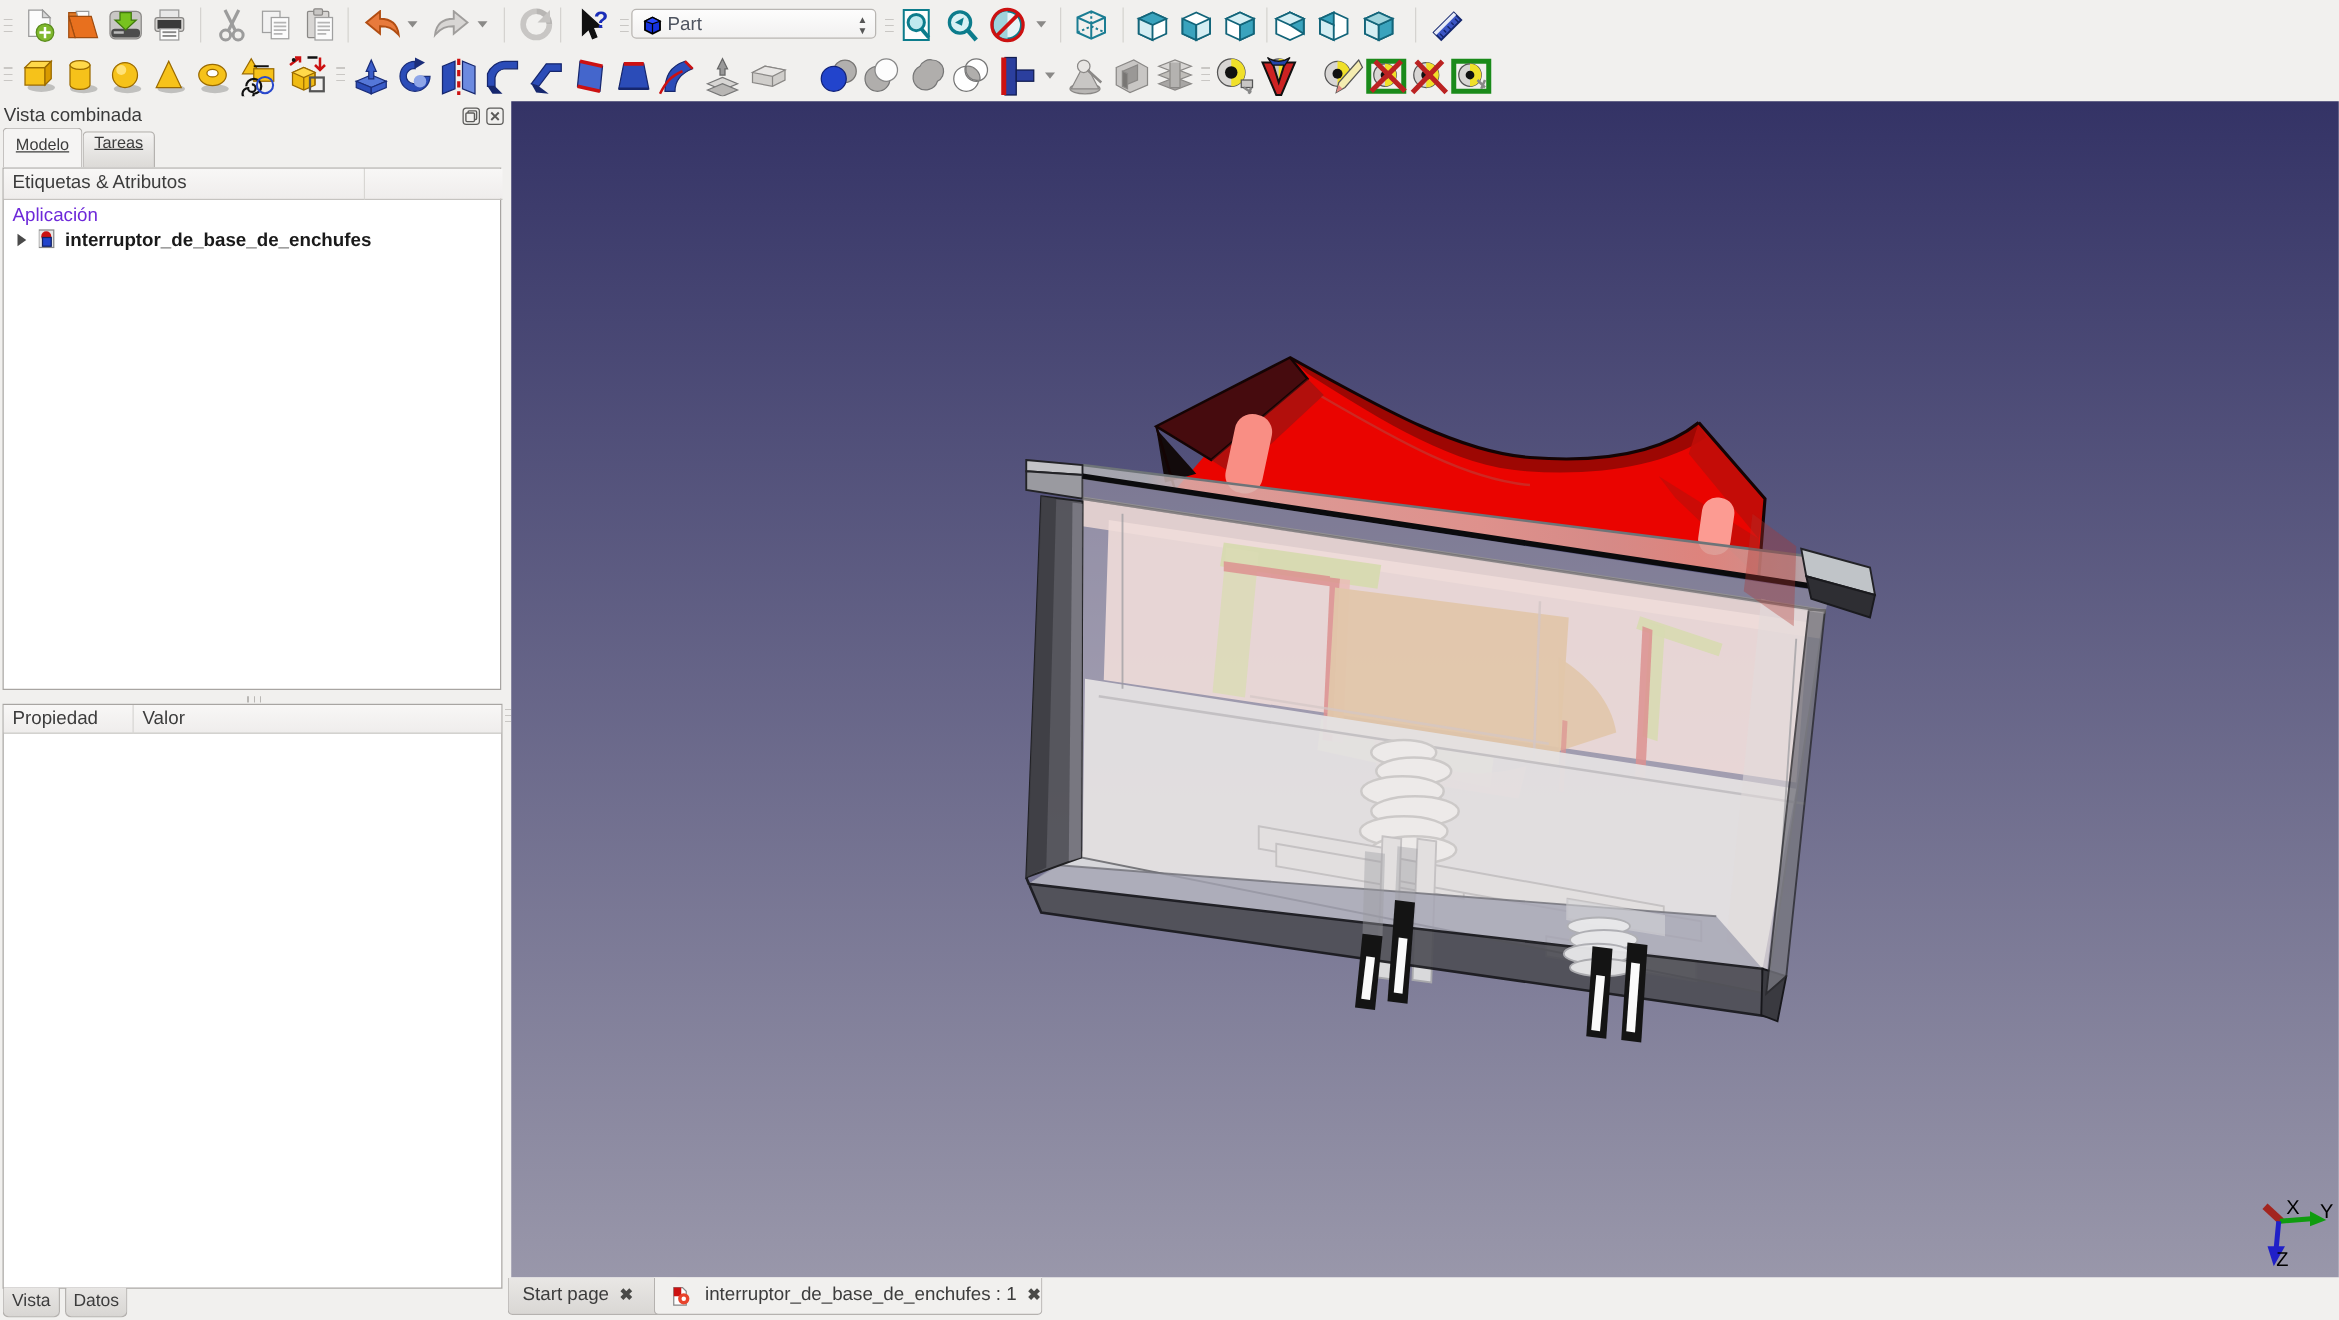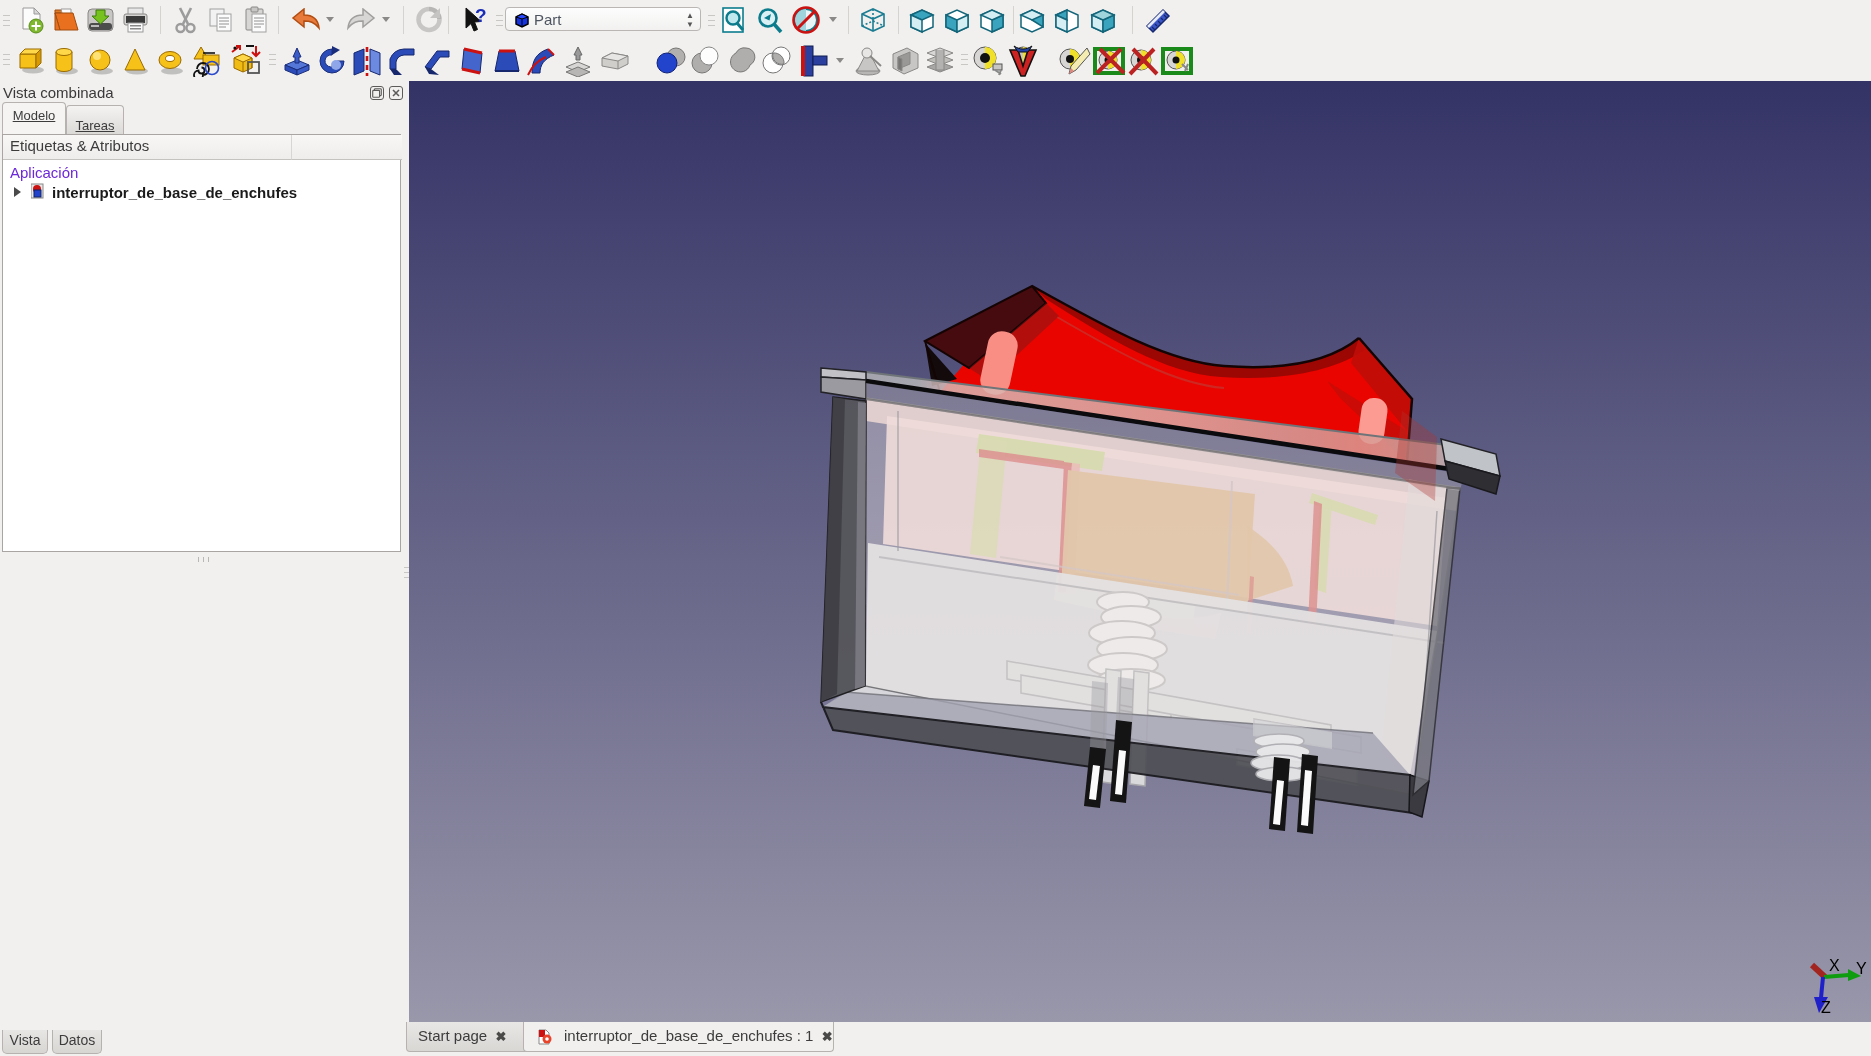--- a/index.html
+++ b/index.html
@@ -395,34 +395,41 @@
 <div id="panel">
   <div id="pttl">Vista combinada</div>
   <svg class="wbtn" style="left:370px;" width="14" height="14" viewBox="0 0 14 14">
       <rect x="4" y="2" width="8" height="8" rx="1" fill="none" stroke="#5c5b59" stroke-width="1.3"></rect>
       <rect x="2" y="4" width="8" height="8" rx="1" fill="#f1f0ee" stroke="#5c5b59" stroke-width="1.3"></rect>
     </svg>
   <svg class="wbtn" style="left:389px;" width="14" height="14" viewBox="0 0 14 14">
       <path d="M3.5 3.5 L10.5 10.5 M10.5 3.5 L3.5 10.5" stroke="#5c5b59" stroke-width="1.8"></path>
     </svg>
   <div class="tab tabact" style="left:2px; top:21px; width:64px; height:32px; padding-top:5px;">Modelo</div>
-  <div class="tab" style="left:66px; top:24px; width:58px; height:29px; padding-top:12px;">Tareas</div>
+  <div class="tab" style="left:66px; top:24px; width:58px; height:29px; padding-top:0;">Tareas</div>
   <div id="treebox">
     <div id="treehdr">Etiquetas &amp; Atributos</div>
     <div id="treehdr2"></div>
     <div style="position:absolute; left:7px; top:29px; font-size:15px; color:#6d28d9;">Aplicación</div>
     <div style="position:absolute; left:11px; top:52px; width:0; height:0; border-top:5px solid transparent; border-bottom:5px solid transparent; border-left:7px solid #4a4a4a;"></div>
     <div style="position:absolute; left:28px; top:48px; width:14px; height:16px;">
       <svg width="14" height="16" viewBox="0 0 14 16">
         <rect x="0" y="1" width="12" height="14" fill="#e8e8e8" stroke="#888"></rect>
         <circle cx="6" cy="6" r="4" fill="#cc1111"></circle>
         <rect x="3" y="7" width="7" height="7" fill="#2244cc" stroke="#112266"></rect>
       </svg>
     </div>
     <div style="position:absolute; left:49px; top:49px; font-size:15px; font-weight:bold; color:#1a1a1a;">interruptor_de_base_de_enchufes</div>
+  </div>
+  <div id="propbox">
+    <div id="prophdr">
+      <span style="position:absolute; left:7px; top:2px;">Propiedad</span>
+      <span style="position:absolute; left:111px; top:2px;">Valor</span>
+      <span style="position:absolute; left:103px; top:0; width:1px; height:23px; background:#d8d6d3;"></span>
+    </div>
   </div>
   <div class="grip" style="left:196px; top:476px; width:14px; height:5px; background:repeating-linear-gradient(90deg,#f1f0ee 0 2px, #b9b7b4 2px 3px, #f1f0ee 3px 5px);"></div>
   <div class="grip" style="left:404px; top:484px; width:5px; height:16px;"></div>
   <div class="btab" style="left:2px; top:949px; width:46px; height:24px; padding-top:2px;">Vista</div>
   <div class="btab" style="left:52px; top:949px; width:50px; height:24px; padding-top:2px;">Datos</div>
 </div>
 <div id="view">
   <svg id="modelsvg" width="1462" height="941" viewBox="0 0 1462 941" style="position:absolute;left:0;top:0;">
   <defs>
     <linearGradient id="flg" x1="457" y1="0" x2="1091" y2="0" gradientUnits="userSpaceOnUse">

